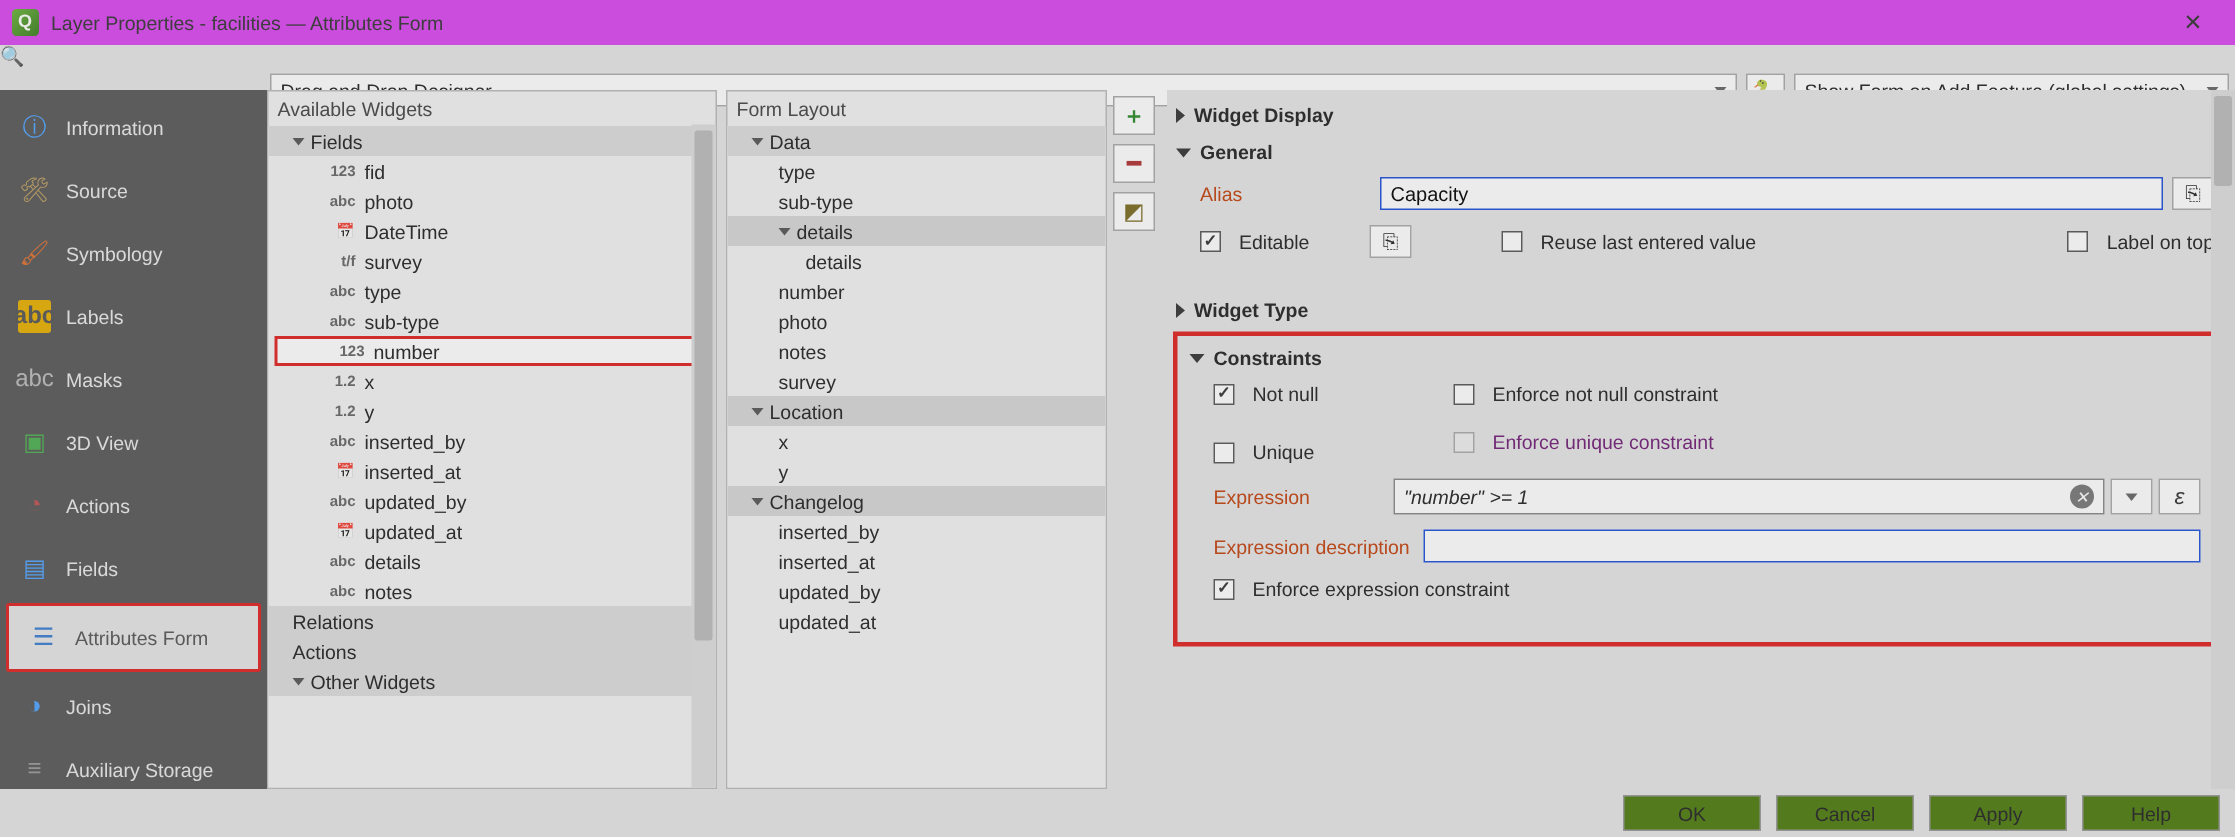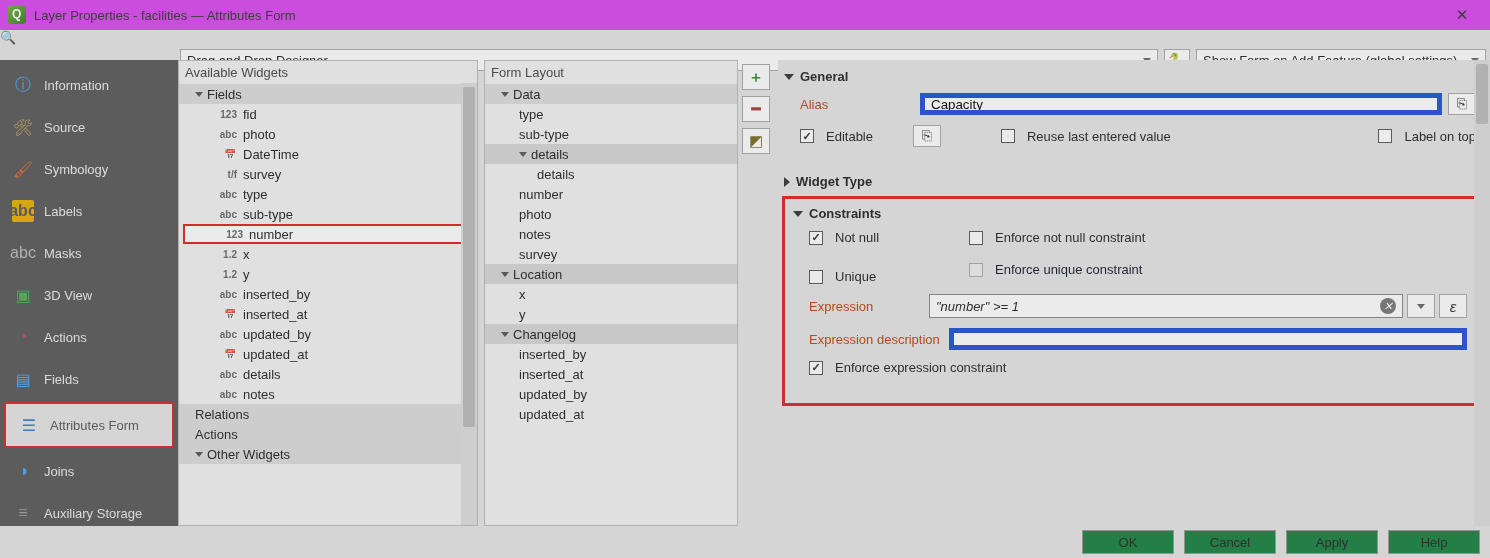--- a/index.html
+++ b/index.html
@@ -63,36 +63,36 @@
 
   
   .col-right { flex:1; padding: 6px 8px 6px 4px; background:#e6e6e6; overflow:hidden; position:relative;}
   .section { margin-bottom:4px; }
   .section-hd { display:flex; align-items:center; gap:6px; padding:3px 2px; font-weight:bold; color:#222;}
   .tri-right { width:0;height:0;border-top:5px solid transparent;border-bottom:5px solid transparent;border-left:6px solid #333;}
   .tri-down { width:0;height:0;border-left:5px solid transparent;border-right:5px solid transparent;border-top:6px solid #333;}
   .section-body { padding: 6px 6px 10px 18px; }
   .formrow { display:flex; align-items:center; margin-bottom:10px;}
   .formrow .flabel { width:120px; color:#c2410c;}
-  .input { flex:1; background:#fff; border:5px solid #1d4ed8; padding:2px 6px; height:22px;}
+  .input { flex:1; background:#fff; border:1px solid #1d4ed8; padding:2px 6px; height:22px;}
   .icon-btn { width:28px; height:22px; border:1px solid #aaa; background:#fff; margin-left:6px; display:flex; align-items:center; justify-content:center; font-size:13px;}
   .cb { width:14px;height:14px;border:1px solid #555;background:#fff;display:inline-flex;align-items:center;justify-content:center;margin-right:6px; font-size:11px; line-height:1;}
   .cb.checked::after{content:"✓";color:#333;font-weight:bold;}
   .cb.disabled{background:#eee;border-color:#aaa;}
   .cgrp { display:flex; align-items:center; gap:6px; }
   .formrow.twocol { justify-content: flex-start; gap: 40px;}
   .redbox { border: 3px solid #e02020; padding: 4px 6px 8px 6px; margin-top:2px;}
   .expr-input { flex:1; background:#fff; border:1px solid #888; height:24px; display:flex; align-items:center; padding:0 6px; font-style:italic;}
   .expr-input .clear { width:16px;height:16px;border-radius:50%;background:#777;color:#fff;display:flex;align-items:center;justify-content:center;font-size:11px;margin-left:auto;}
   .eps-btn { width:28px; height:24px; border:1px solid #aaa; background:#fff; margin-left:4px; display:flex; align-items:center; justify-content:center; font-size:15px; font-style:italic; color:#333;}
-  .disabled-text{color:#0f172a;}
+  .disabled-text{color:#701a75;}
 
   
   .bottombar { position:absolute; bottom:0; left:0; right:0; height:32px; background:#e6e6e6; display:flex; align-items:center; justify-content:flex-end; gap:10px; padding-right:10px;}
-  .bbtn { min-width:92px; height:24px; background:#15803d; border:1px solid #999; display:flex; align-items:center; justify-content:center; cursor:pointer;}
+  .bbtn { min-width:92px; height:24px; background:#4d7c0f; border:1px solid #999; display:flex; align-items:center; justify-content:center; cursor:pointer;}
   .right-scroll { position:absolute; right:0; top:60px; bottom:32px; width:16px; background:#ddd;}
   .right-scroll .scroll-thumb{top:4px;height:60px;}
 </style>
 </head>
 <body>
 
 <div class="titlebar">
   <span class="qicon"></span>
   <span class="title">Layer Properties - facilities — Attributes Form</span>
   <span class="close">✕</span>
@@ -316,20 +316,26 @@
       </div>
     <div class="vbtn minus">
         <span>━</span>
       </div>
     <div class="vbtn tab">
         <span>◩</span>
       </div>
   </div>
 
   <div class="col-right">
+    <div class="section">
+      <div class="section-hd">
+          <span class="tri-right"></span>
+          <span>Widget Display</span>
+        </div>
+    </div>
     <div class="section">
       <div class="section-hd">
           <span class="tri-down"></span>
           <span>General</span>
         </div>
       <div class="section-body">
         <div class="formrow">
           <span class="flabel">Alias</span>
           <input class="input" value="Capacity" style="">
           <div class="icon-btn">

